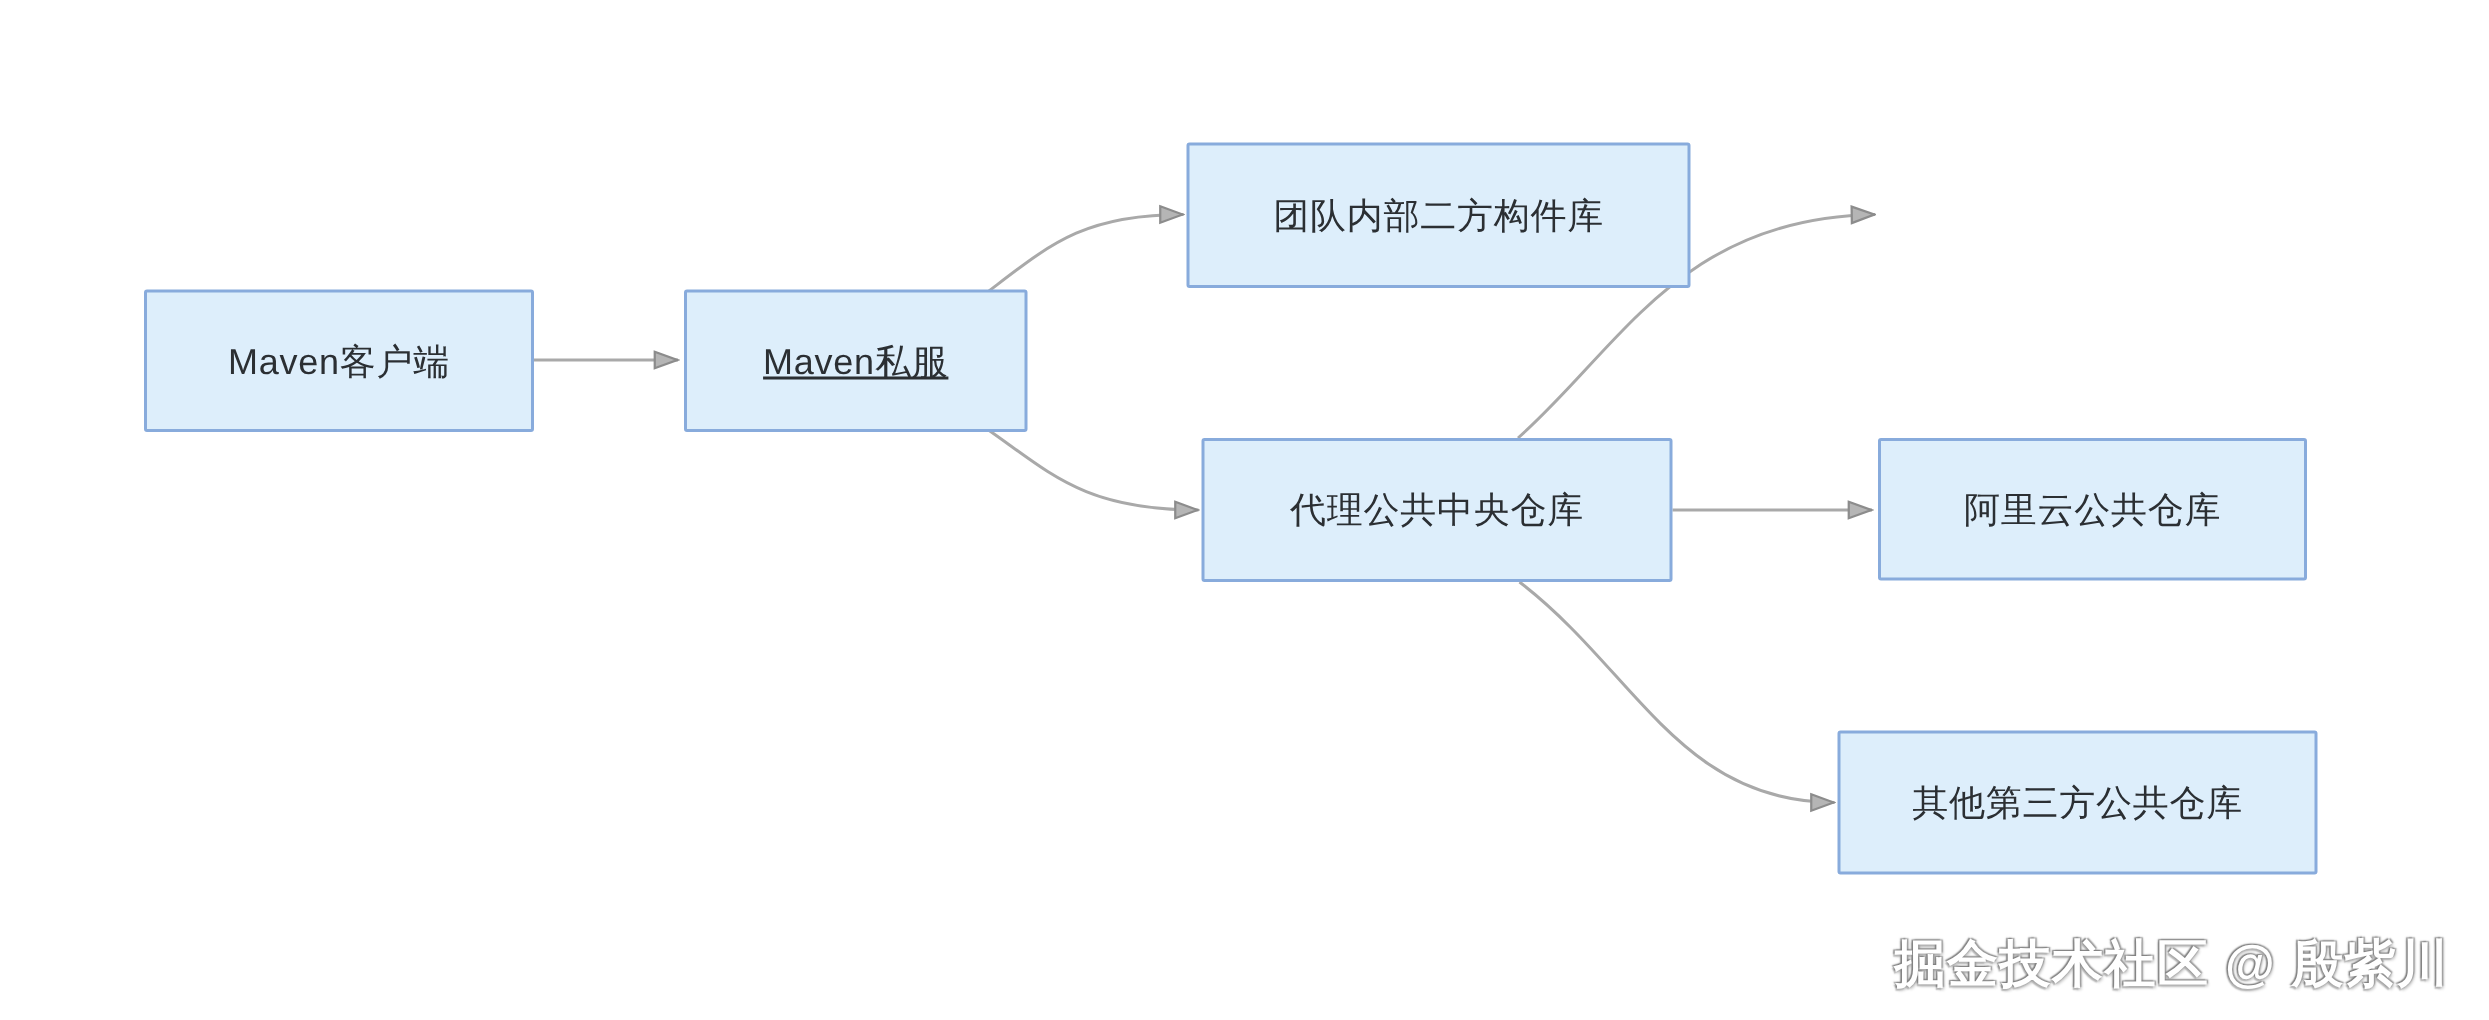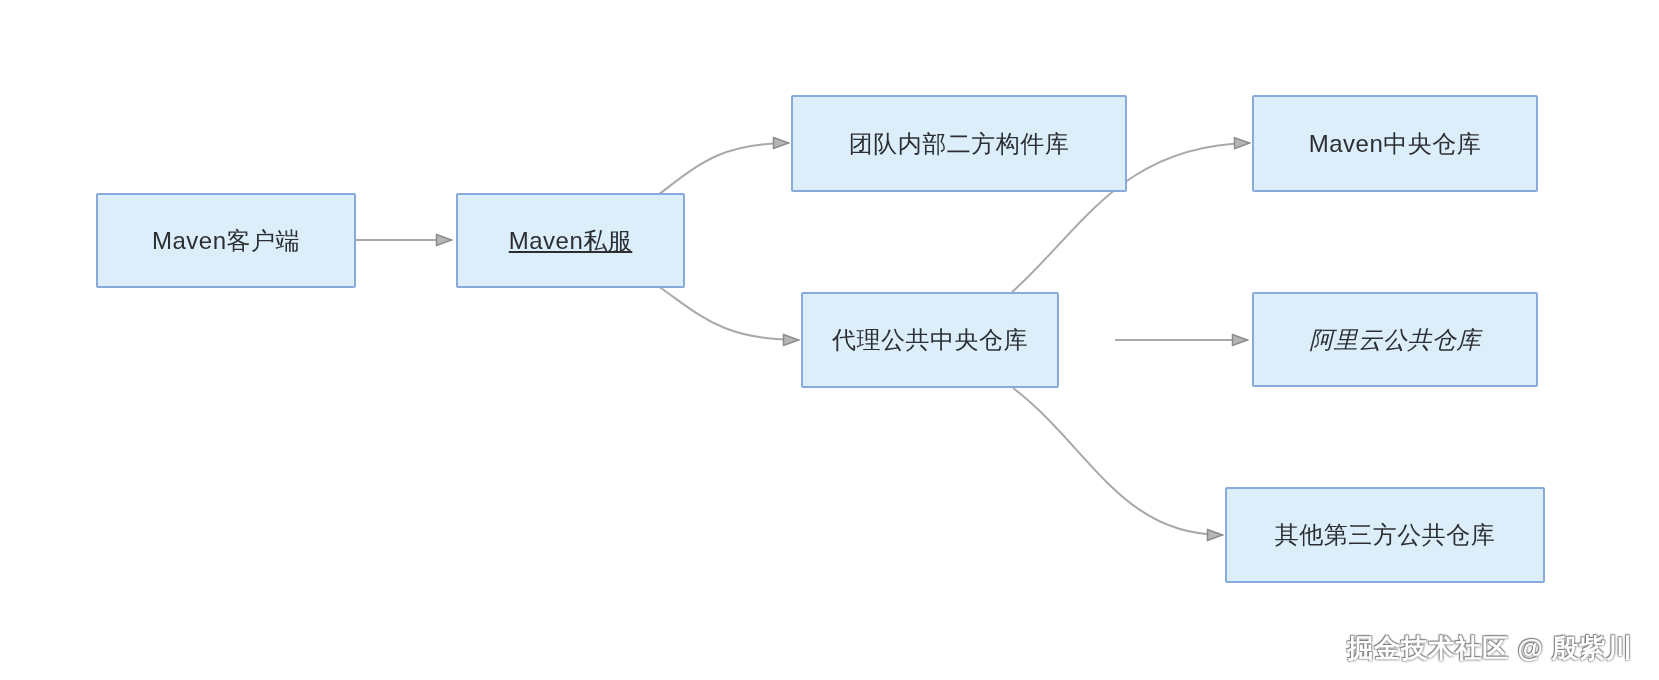--- a/index.html
+++ b/index.html
@@ -33,30 +33,30 @@
     justify-content: center;
     color: var(--node-text, #2b2f33);
     font-size: 24px;
     letter-spacing: 0.5px;
     cursor: default;
   }
   
   .node-maven-client      { left:  96px; top: 193px; width: 260px; height: 95px; text-align: center; }
   .node-maven-private     { left: 456px; top: 193px; width: 229px; height: 95px; text-decoration: underline; }
   .node-team-internal-lib { left: 791px; top:  95px; width: 336px; height: 97px; }
-  .node-proxy-central     { left: 801px; top: 292px; width: 258px; height: 96px; }
+  .node-proxy-central     { left: 801px; top: 292px; width: 314px; height: 96px; }
   .node-maven-central     { left:1252px; top:  95px; width: 286px; height: 97px; }
-  .node-aliyun-public     { left:1252px; top: 292px; width: 286px; height: 95px; font-style: italic; }
+  .node-aliyun-public     { left:1252px; top: 292px; width: 286px; height: 95px; }
   .node-third-party       { left:1225px; top: 487px; width: 320px; height: 96px; }
 
   .watermark {
     position: absolute;
     right: 26px;
     bottom: 14px;
-    font-size: 26px;
+    font-size: 34px;
     font-weight: 700;
     letter-spacing: 1px;
     color: #ffffff;
     text-shadow:
       -1px -1px 1px #7d7d7d,
        1px -1px 1px #9a9a9a,
       -1px  1px 1px #b5b5b5,
        1px  1px 2px #c9c9c9;
     white-space: nowrap;
   }
@@ -91,23 +91,20 @@
   </div>
 
   <div class="node node-team-internal-lib">
     <span>团队内部二方构件库</span>
   </div>
 
   <div class="node node-proxy-central">
     <span>代理公共中央仓库</span>
   </div>
 
-  <div class="node node-maven-central">
-    <span>Maven中央仓库</span>
-  </div>
 
   <div class="node node-aliyun-public">
     <span>阿里云公共仓库</span>
   </div>
 
   <div class="node node-third-party">
     <span>其他第三方公共仓库</span>
   </div>
 
   <div class="watermark">掘金技术社区 @ 殷紫川</div>

